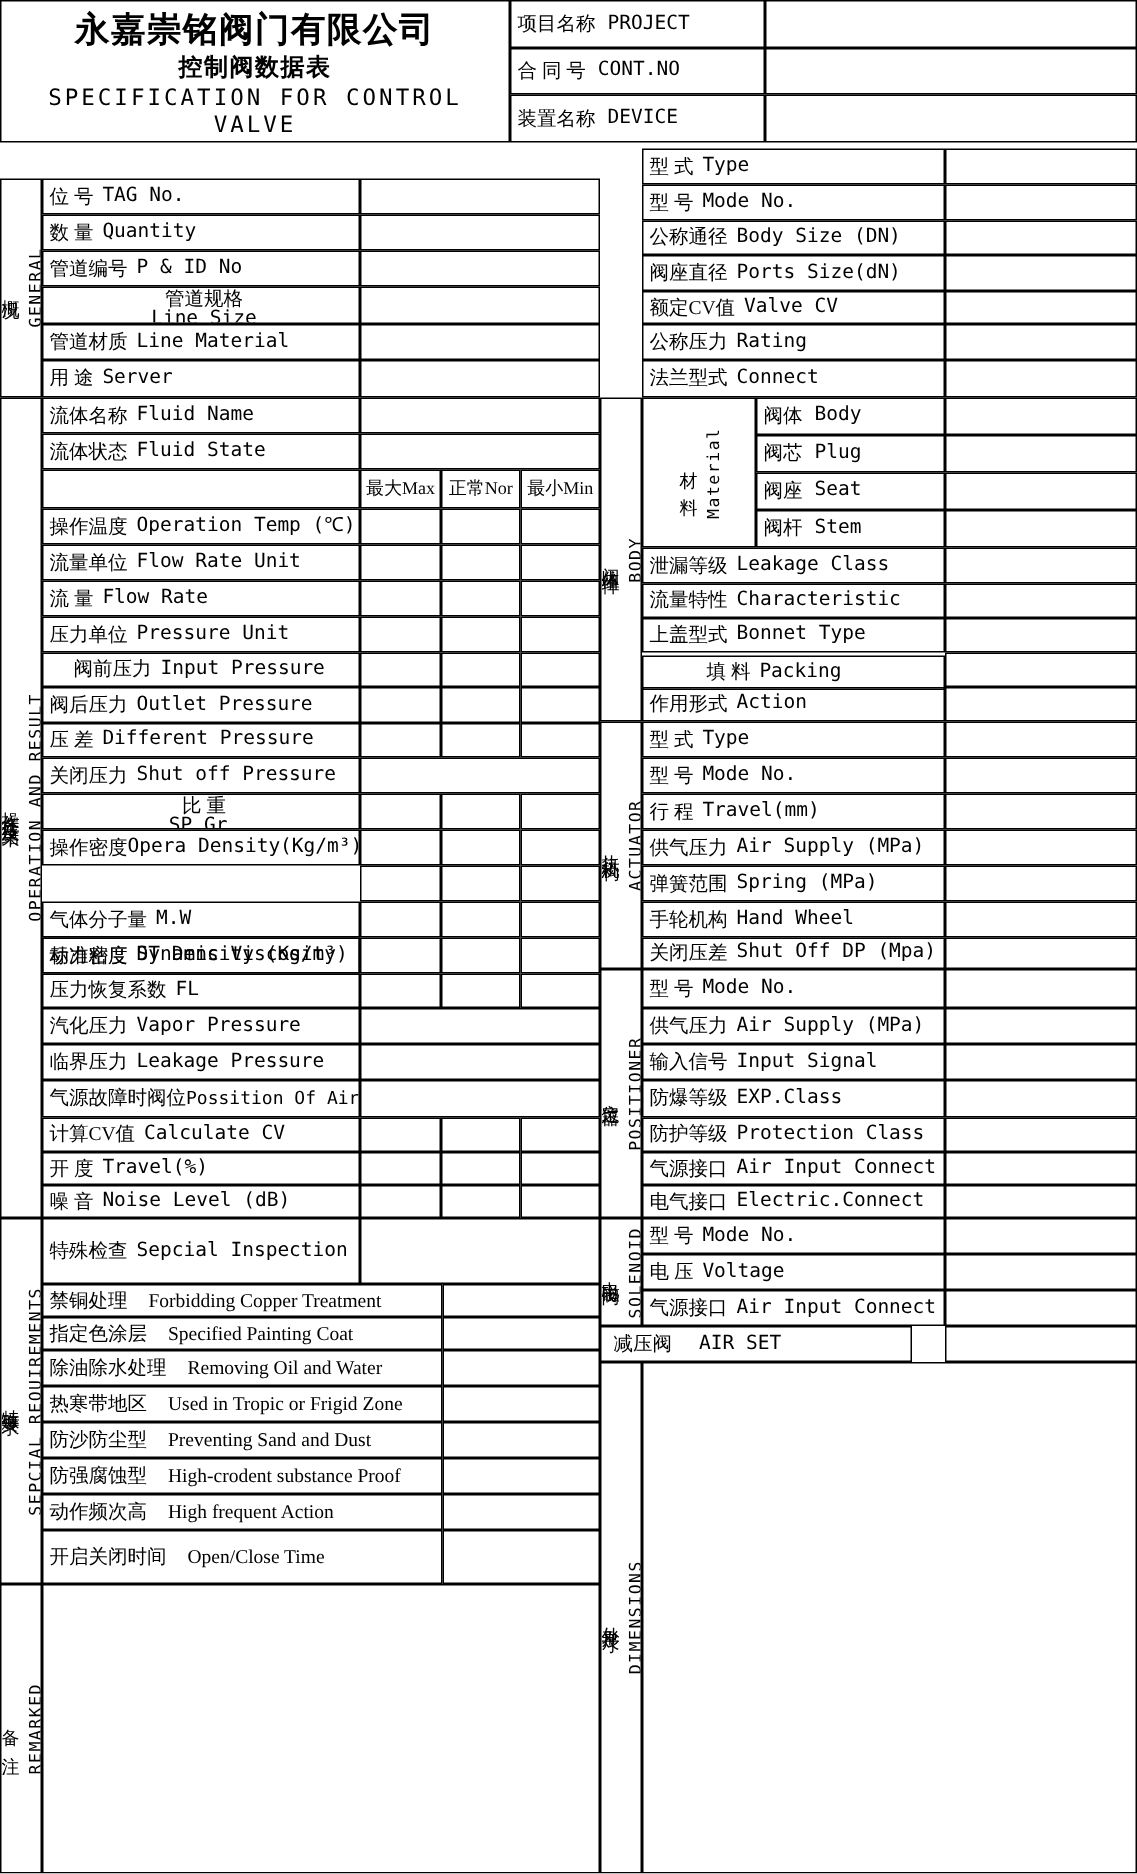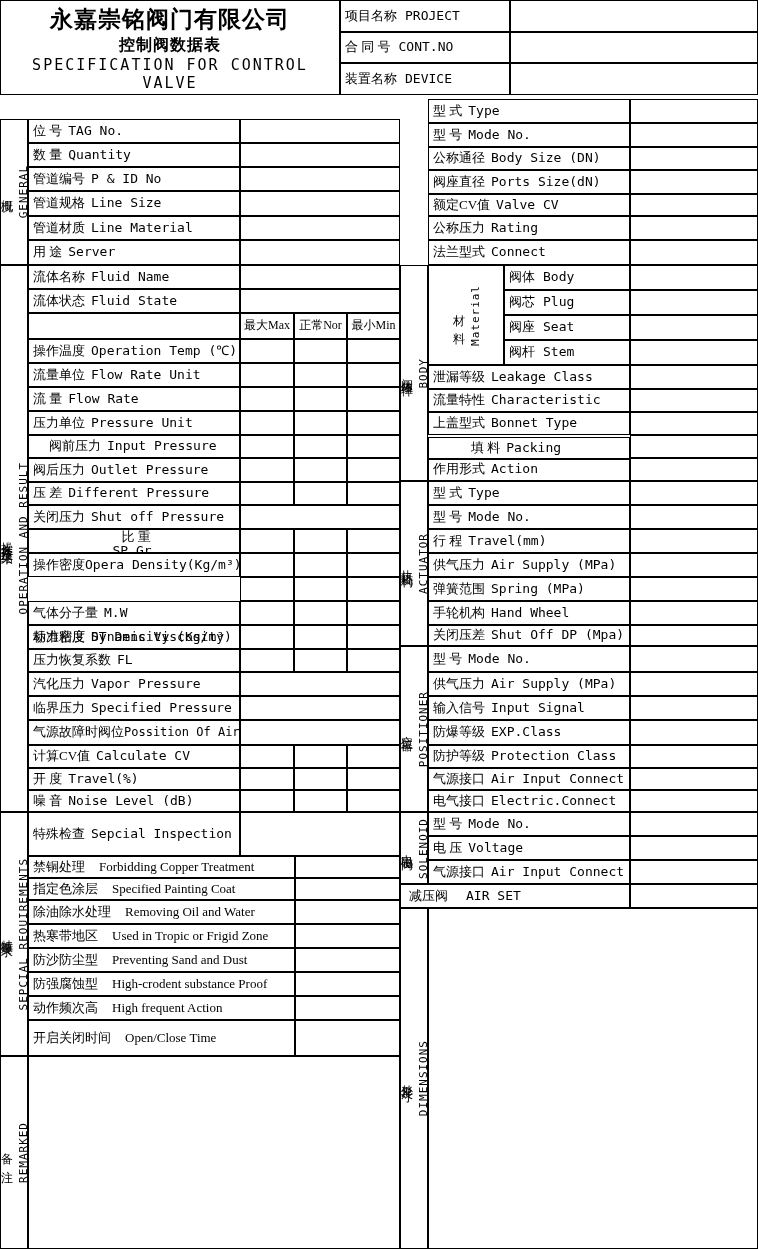--- a/index.html
+++ b/index.html
@@ -69,21 +69,21 @@
       <span class="sp" style="width:6px"></span>
       <span class="mono">Quantity</span>
     </div>
   <div class="cell" style="left:240px;top:143px;width:160px;height:24px;"></div>
   <div class="cell lbl" style="left:28px;top:167px;width:212px;height:24px;">
       <span class="serif">管道编号</span>
       <span class="sp" style="width:6px"></span>
       <span class="mono">P &amp; ID No</span>
     </div>
   <div class="cell" style="left:240px;top:167px;width:160px;height:24px;"></div>
-  <div class="cell lbl" style="left:28px;top:191px;width:212px;height:25px;">
+  <div class="cell lbl" style="left:28px;top:191px;width:212px;height:25px;flex-direction:column;">
       <span class="serif">管道规格</span>
       <span class="sp" style="width:6px"></span>
       <span class="mono">Line Size</span>
     </div>
   <div class="cell" style="left:240px;top:191px;width:160px;height:25px;"></div>
   <div class="cell lbl" style="left:28px;top:216px;width:212px;height:24px;">
       <span class="serif">管道材质</span>
       <span class="sp" style="width:6px"></span>
       <span class="mono">Line Material</span>
     </div>
@@ -245,21 +245,21 @@
   <div class="cell lbl" style="left:28px;top:672px;width:212px;height:24px;">
       <span class="serif">汽化压力</span>
       <span class="sp" style="width:6px"></span>
       <span class="mono">Vapor Pressure</span>
     </div>
   <div class="cell" style="left:240px;top:672px;width:160px;height:24px;"></div>
 
   <div class="cell lbl" style="left:28px;top:696px;width:212px;height:24px;">
       <span class="serif">临界压力</span>
       <span class="sp" style="width:6px"></span>
-      <span class="mono">Specified  Pressure</span>
+      <span class="mono">Leakage  Pressure</span>
     </div>
   <div class="cell" style="left:240px;top:696px;width:160px;height:24px;"></div>
 
   <div class="cell lbl" style="left:28px;top:720px;width:212px;height:25px;font-size:12px;">
       <span class="serif">气源故障时阀位</span>
       <span class="sp" style="width:6px"></span>
       <span class="mono">Possition Of Air Fail</span>
     </div>
   <div class="cell" style="left:240px;top:720px;width:160px;height:25px;"></div>
 
@@ -613,21 +613,21 @@
     </div>
   <div class="cell" style="left:630px;top:836px;width:128px;height:24px;"></div>
 
   <div class="cell lbl" style="left:428px;top:860px;width:202px;height:24px;">
       <span class="serif">气源接口</span>
       <span class="sp" style="width:6px"></span>
       <span class="mono">Air Input Connect</span>
     </div>
   <div class="cell" style="left:630px;top:860px;width:128px;height:24px;"></div>
 
-  <div class="cell lbl" style="left:400px;top:884px;width:230px;height:24px;padding-left:8px;">
+  <div class="cell lbl" style="left:400px;top:884px;width:208px;height:24px;padding-left:8px;">
       <span class="serif">减压阀</span>
       <span class="sp" style="width:18px"></span>
       <span class="mono">AIR SET</span>
     </div>
   <div class="cell" style="left:630px;top:884px;width:128px;height:24px;"></div>
 
   <div class="cell vertpair" style="left:400px;top:908px;width:28px;height:341px;">
     <span class="zh">外形尺寸</span>
     <span class="en">DIMENSIONS</span>
   </div>

